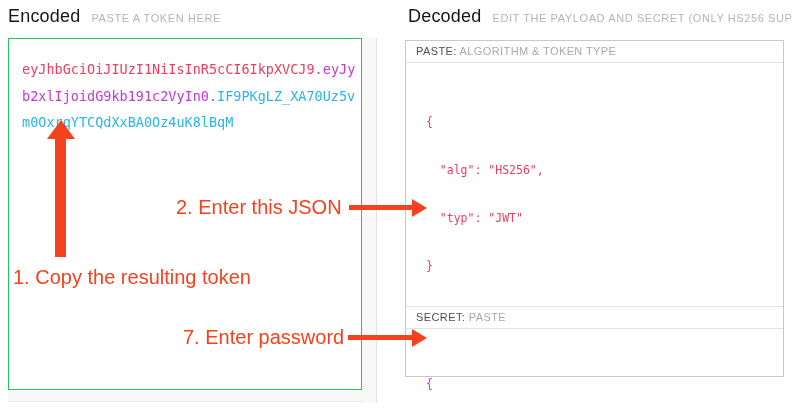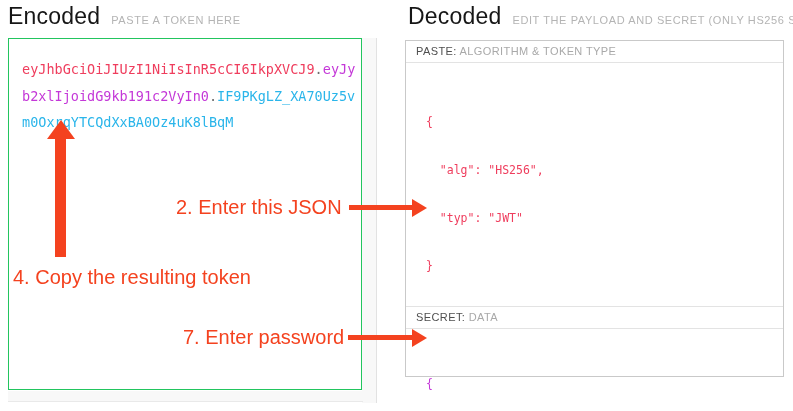--- a/index.html
+++ b/index.html
@@ -2,21 +2,21 @@
 <html style="--c-header: #ef3d5d; --c-payload: #c438d8; --c-signature: #2ab5ea; --c-dot: #6e6e6e; --c-annotation: #f4421f;"><head>
 <meta charset="utf-8">
 <style>
   html,body{margin:0;padding:0;background:#fff;}
   .stage{
     position:relative;width:793px;height:411px;background:#fff;overflow:hidden;
     font-family:"Liberation Sans", sans-serif;
   }
   
   .col-title{position:absolute;top:2px;line-height:28px;white-space:nowrap;}
-  .col-title .big{font-size:23px;font-weight:300;color:#161616;letter-spacing:.2px;}
+  .col-title .big{font-size:18px;font-weight:300;color:#161616;letter-spacing:.2px;}
   .col-title .sub{font-size:11px;color:#b4b4b4;letter-spacing:.6px;margin-left:11px;margin-top:44px;}
   #enc-title{left:8px;}
   #dec-title{left:408px;}
   
   .enc-panel{
     position:absolute;left:8px;top:38px;width:354px;height:352px;
     border:1px solid #22c55e;background:#fff;box-sizing:border-box;
   }
   .token{
     position:absolute;left:13px;top:17px;width:41.6ch;
@@ -108,35 +108,35 @@
     </div>
     <div class="blk blk-json blk-sep" id="hdr-block">
       <div class="json-line">{</div>
       <div class="json-line">  "alg": "HS256",</div>
       <div class="json-line">  "typ": "JWT"</div>
       <div class="json-line">}</div>
     </div>
 
     <div class="bar">
       <span class="strong">SECRET:</span>
-      <span class="light">DATA</span>
+      <span class="light">PASTE</span>
     </div>
     <div class="blk blk-json blk-sep" id="pay-block">
       <div class="json-line">{</div>
       
       
     </div>
 
   </div>
 
   <div class="ann-text" id="ann2-text">2. Enter this JSON</div>
   <div class="shaft-h" id="ann2-shaft"></div>
   <div class="head-right" id="ann2-head"></div>
 
   <div class="head-up" id="ann3-head"></div>
   <div class="shaft-v" id="ann3-shaft"></div>
-  <div class="ann-text" id="ann3-text">4. Copy the resulting token</div>
+  <div class="ann-text" id="ann3-text">1. Copy the resulting token</div>
 
   <div class="ann-text" id="ann1-text">7. Enter password</div>
   <div class="shaft-h" id="ann1-shaft"></div>
   <div class="head-right" id="ann1-head"></div>
 
 </div>
 
 </body></html>

